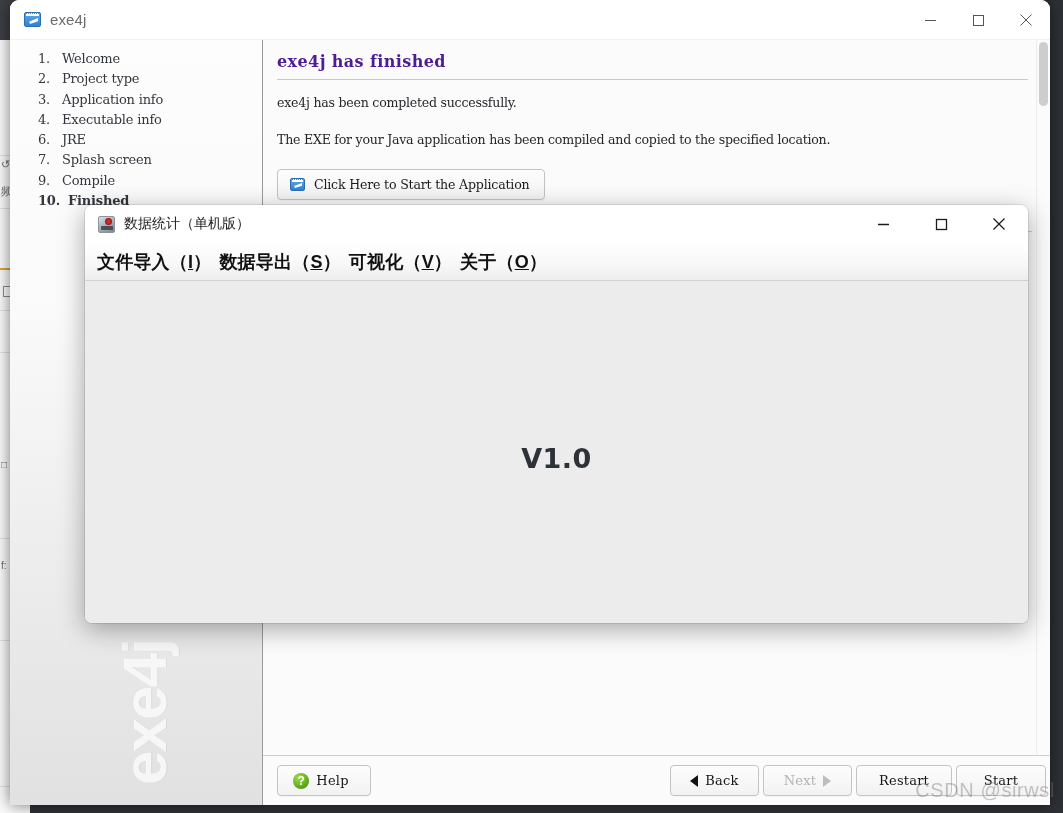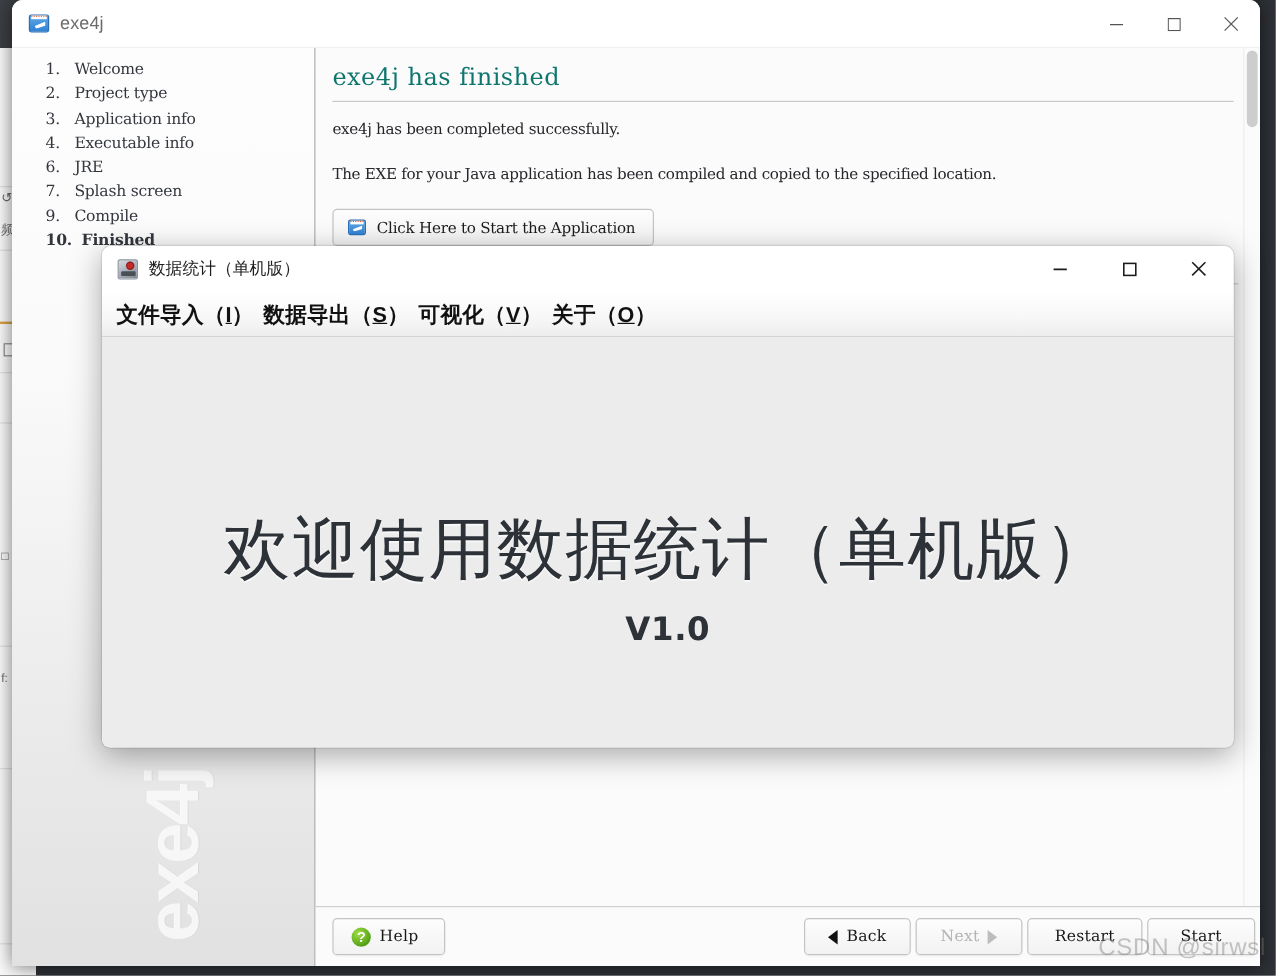--- a/index.html
+++ b/index.html
@@ -190,23 +190,23 @@
     overflow: hidden;
   }
   .main-inner {
     flex: 1;
     padding: 12px 18px 0 14px;
     position: relative;
     overflow: hidden;
   }
   .page-heading {
     font-family: "DejaVu Serif", serif;
-    font-size: 20px;
-    font-weight: normal;
-    color: #0f766e;
+    font-size: 16px;
+    font-weight: bold;
+    color: #4c1d95;
     letter-spacing: 0.4px;
     padding-bottom: 8px;
   }
   .heading-rule {
     border-bottom: 1px solid #c9c9c9;
     margin-bottom: 15px;
     margin-right: 4px;
   }
   .body-line {
     font-family: "DejaVu Serif", serif;
@@ -640,18 +640,17 @@
   </div>
 
   <div class="cn-menubar">
     <div class="cn-menu-item"><span>文件导入（</span><u>I</u><span>）</span></div>
     <div class="cn-menu-item"><span>数据导出（</span><u>S</u><span>）</span></div>
     <div class="cn-menu-item"><span>可视化（</span><u>V</u><span>）</span></div>
     <div class="cn-menu-item"><span>关于（</span><u>O</u><span>）</span></div>
   </div>
 
   <div class="cn-content">
-    <div class="cn-welcome">欢迎使用数据统计（单机版）</div>
     <div class="cn-version">V1.0</div>
   </div>
 </div>
 
 <div class="csdn-watermark">CSDN @sirwsl</div>
 
 </body></html>

